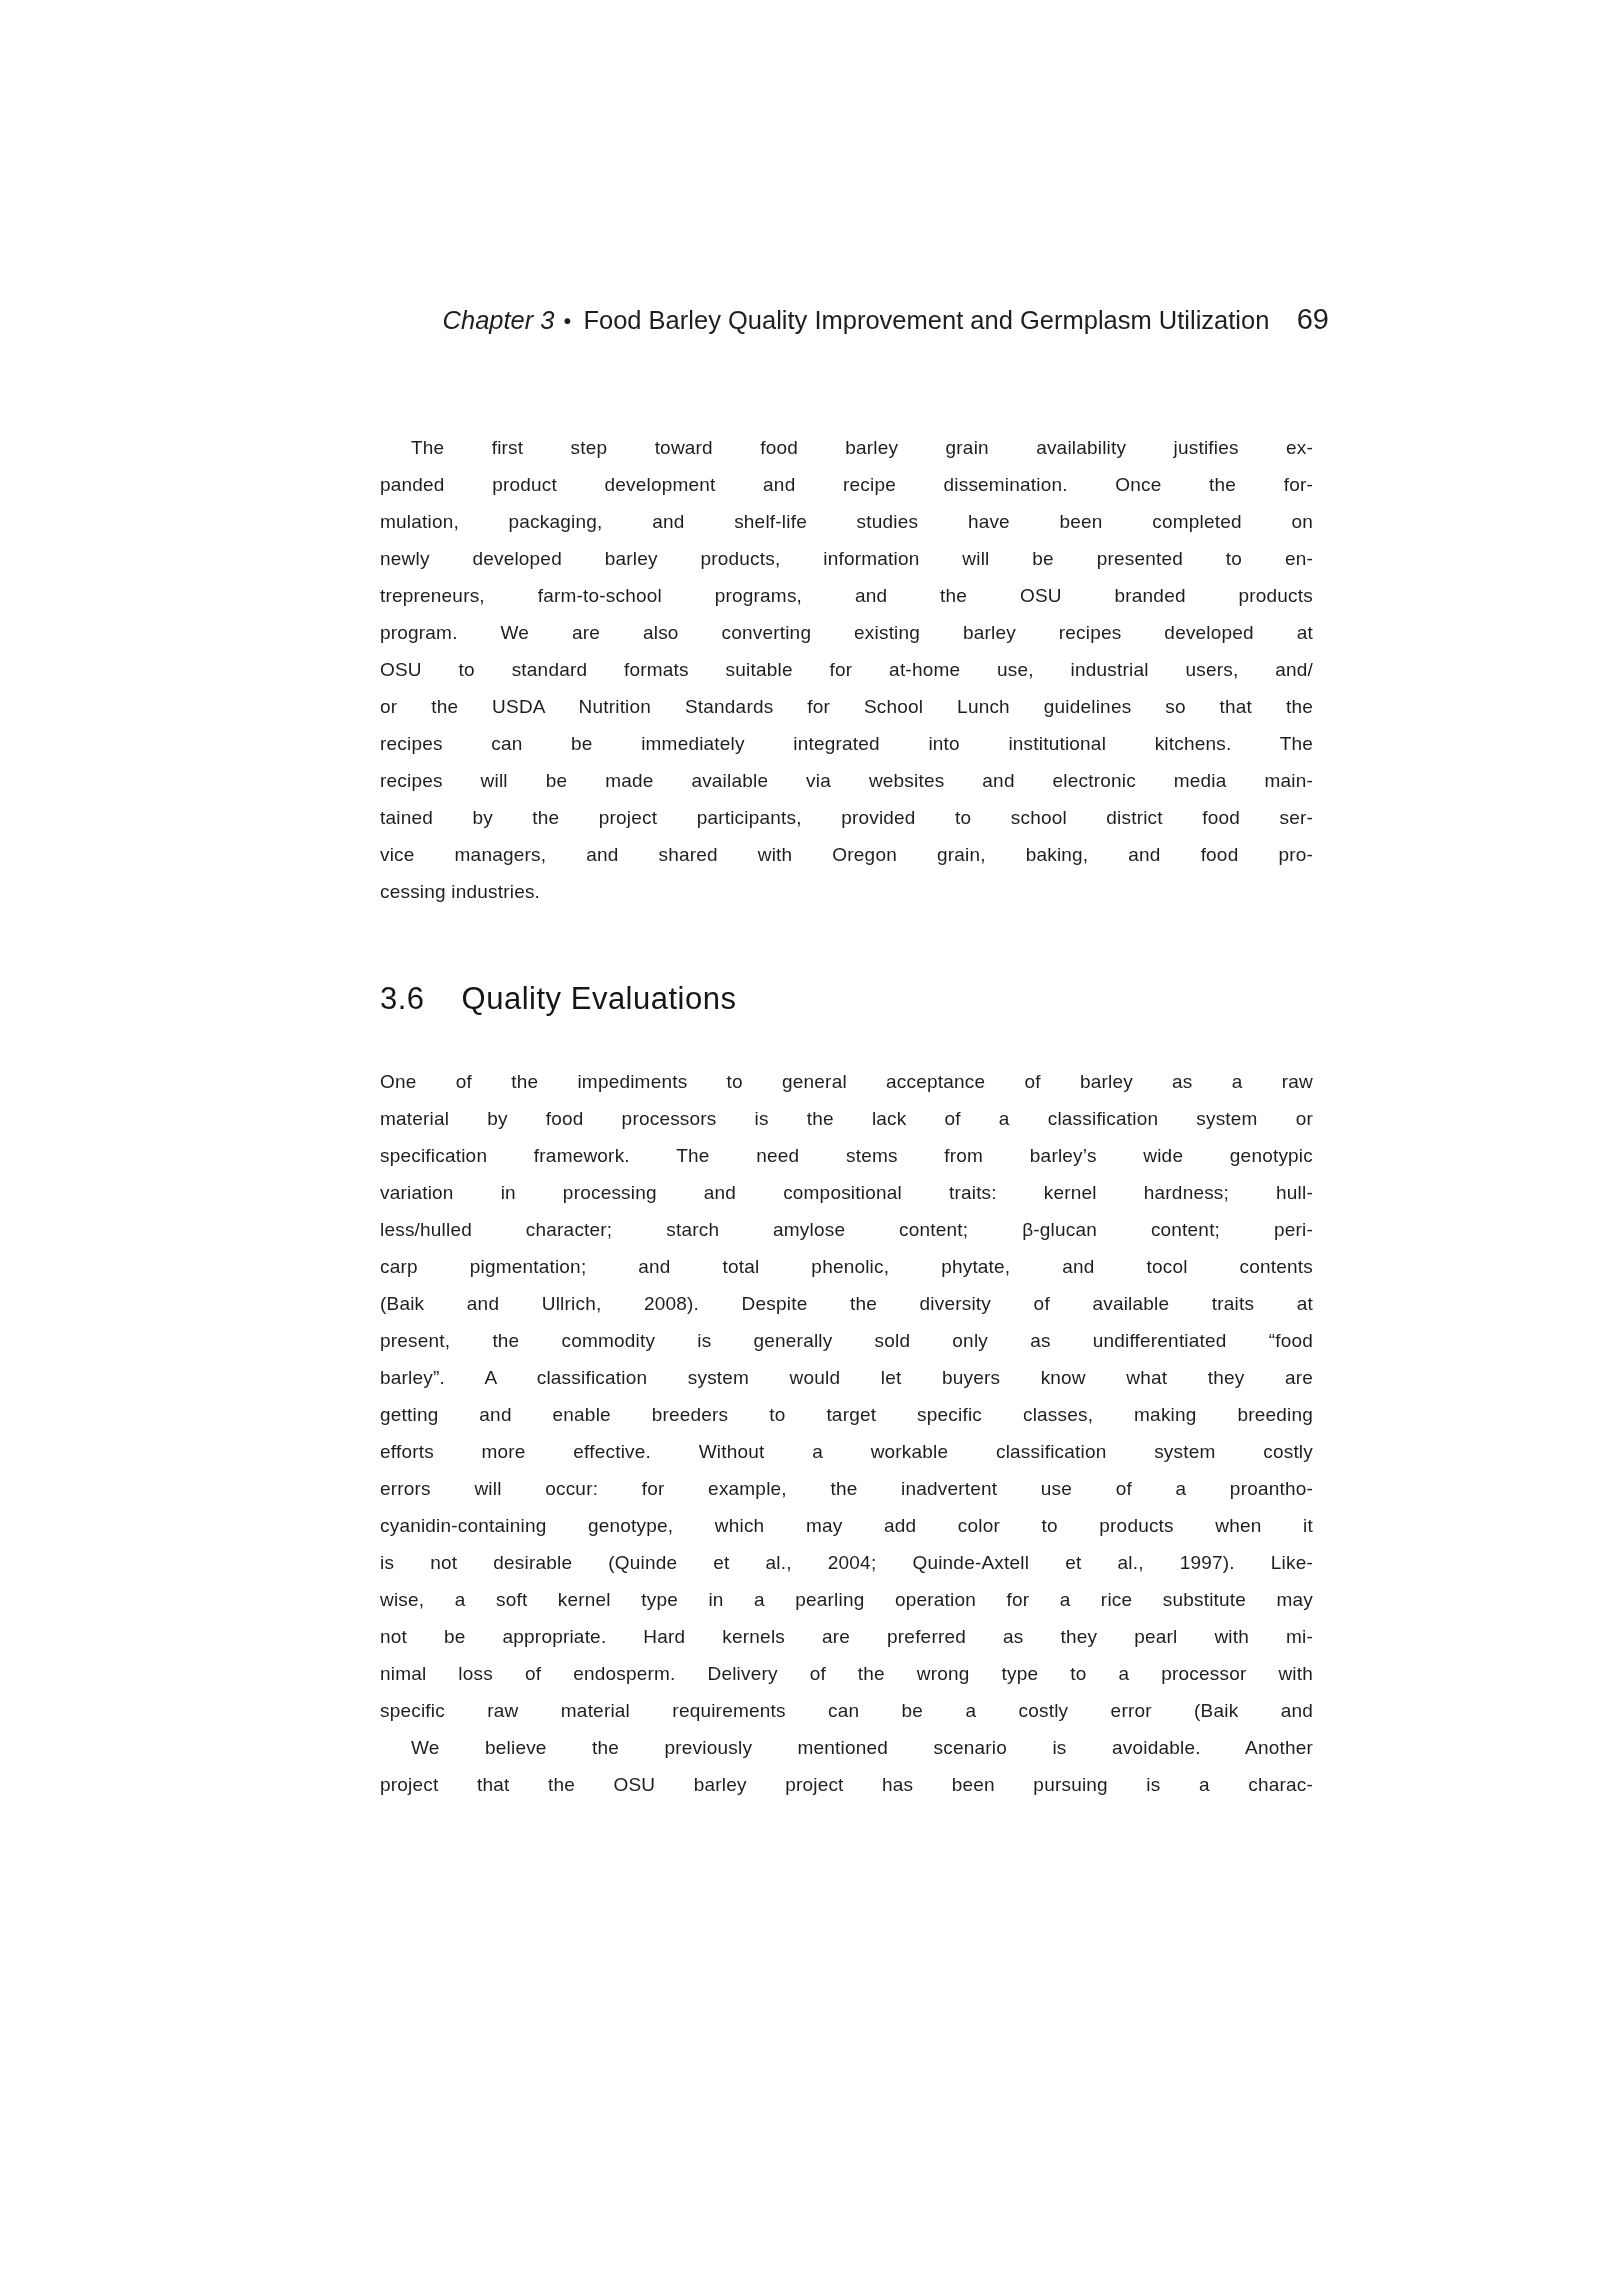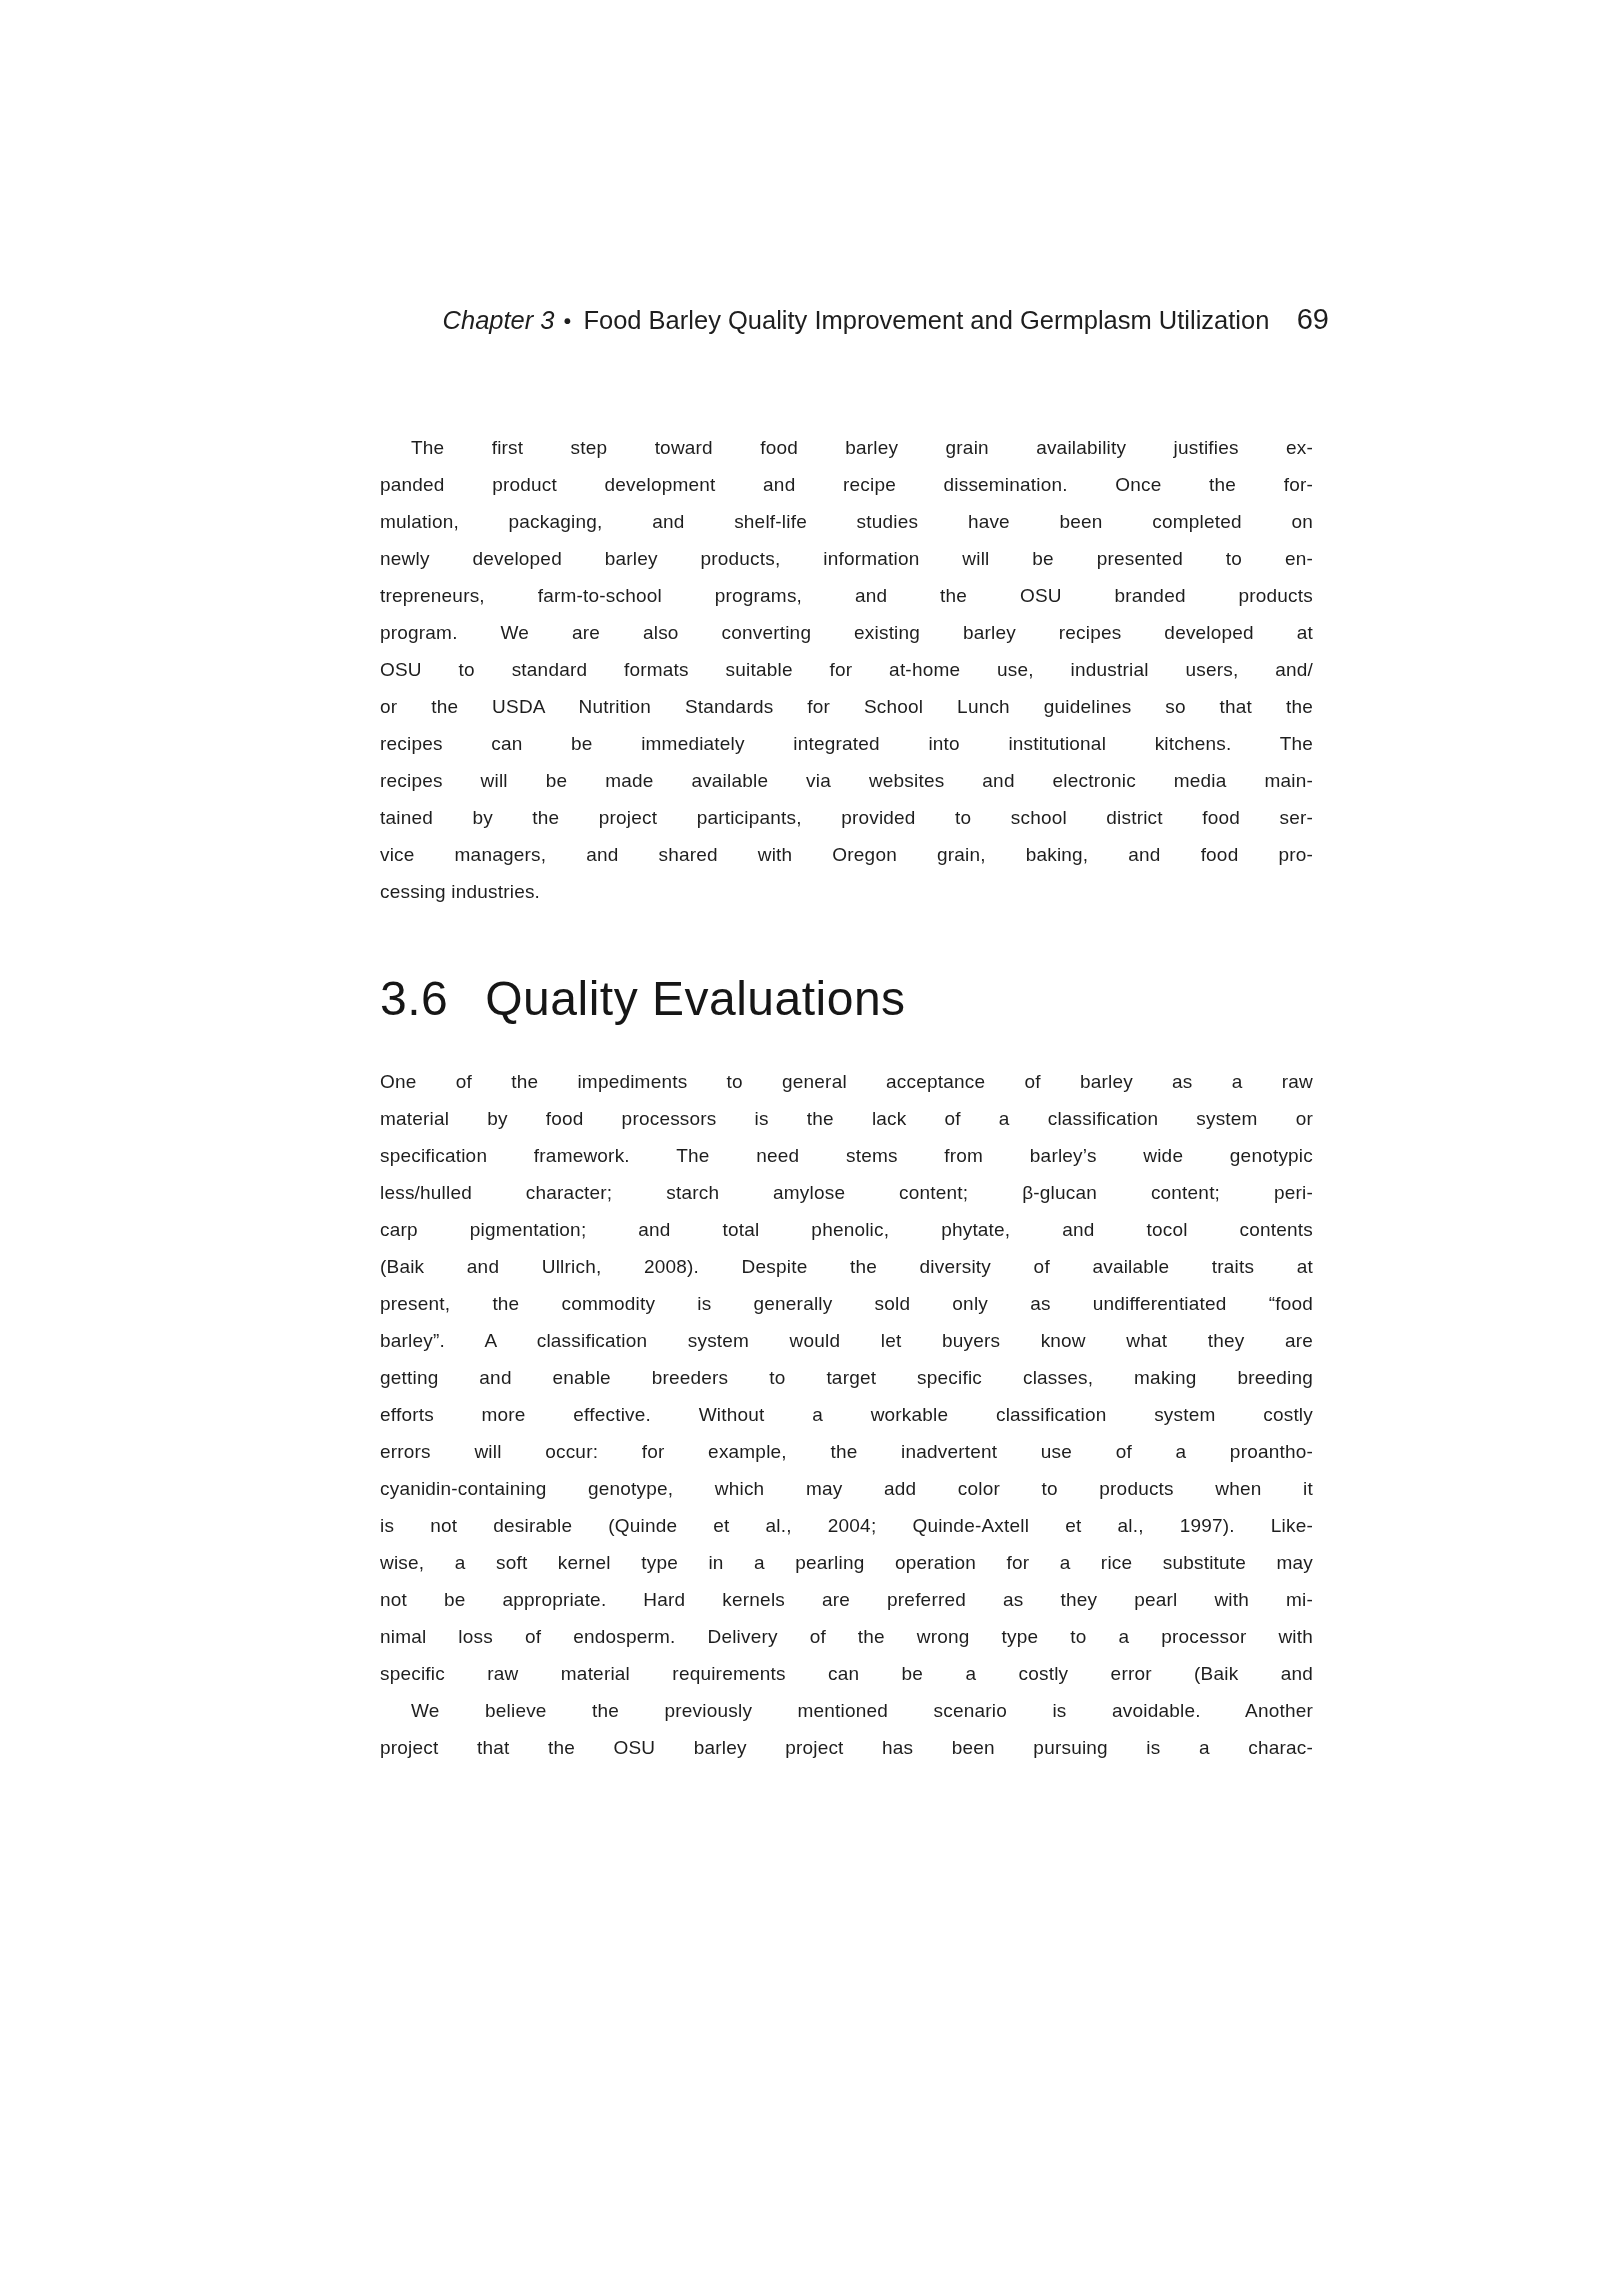--- a/index.html
+++ b/index.html
@@ -49,21 +49,21 @@
     white-space: normal;
   }
   .j  { text-align: justify; text-align-last: justify; }
   .jl { text-align: left;    text-align-last: left; }
   .ind { text-indent: 31px; }
   .section-heading {
     margin-top: 63px;
     margin-bottom: 39px;
     height: 51px;
     line-height: 51px;
-    font-size: 48px;
+    font-size: 31px;
     letter-spacing: 0.5px;
     color: #161616;
     white-space: nowrap;
   }
   .section-number { margin-right: 37px; }
 </style>
 </head>
 <body>
 
 <div class="page">
@@ -91,20 +91,21 @@
     </div>
 
     <div class="section-heading">
       <span class="section-number">3.6</span><span>Quality Evaluations</span>
     </div>
 
     <div class="para">
       <div class="ln j">One of the impediments to general acceptance of barley as a raw</div>
       <div class="ln j">material by food processors is the lack of a classification system or</div>
       <div class="ln j">specification framework. The need stems from barley’s wide genotypic</div>
+      <div class="ln j">variation in processing and compositional traits: kernel hardness; hull-</div>
       <div class="ln j">less/hulled character; starch amylose content; β-glucan content; peri-</div>
       <div class="ln j">carp pigmentation; and total phenolic, phytate, and tocol contents</div>
       <div class="ln j">(Baik and Ullrich, 2008). Despite the diversity of available traits at</div>
       <div class="ln j">present, the commodity is generally sold only as undifferentiated “food</div>
       <div class="ln j">barley”. A classification system would let buyers know what they are</div>
       <div class="ln j">getting and enable breeders to target specific classes, making breeding</div>
       <div class="ln j">efforts more effective. Without a workable classification system costly</div>
       <div class="ln j">errors will occur: for example, the inadvertent use of a proantho-</div>
       <div class="ln j">cyanidin-containing genotype, which may add color to products when it</div>
       <div class="ln j">is not desirable (Quinde et al., 2004; Quinde-Axtell et al., 1997). Like-</div>

